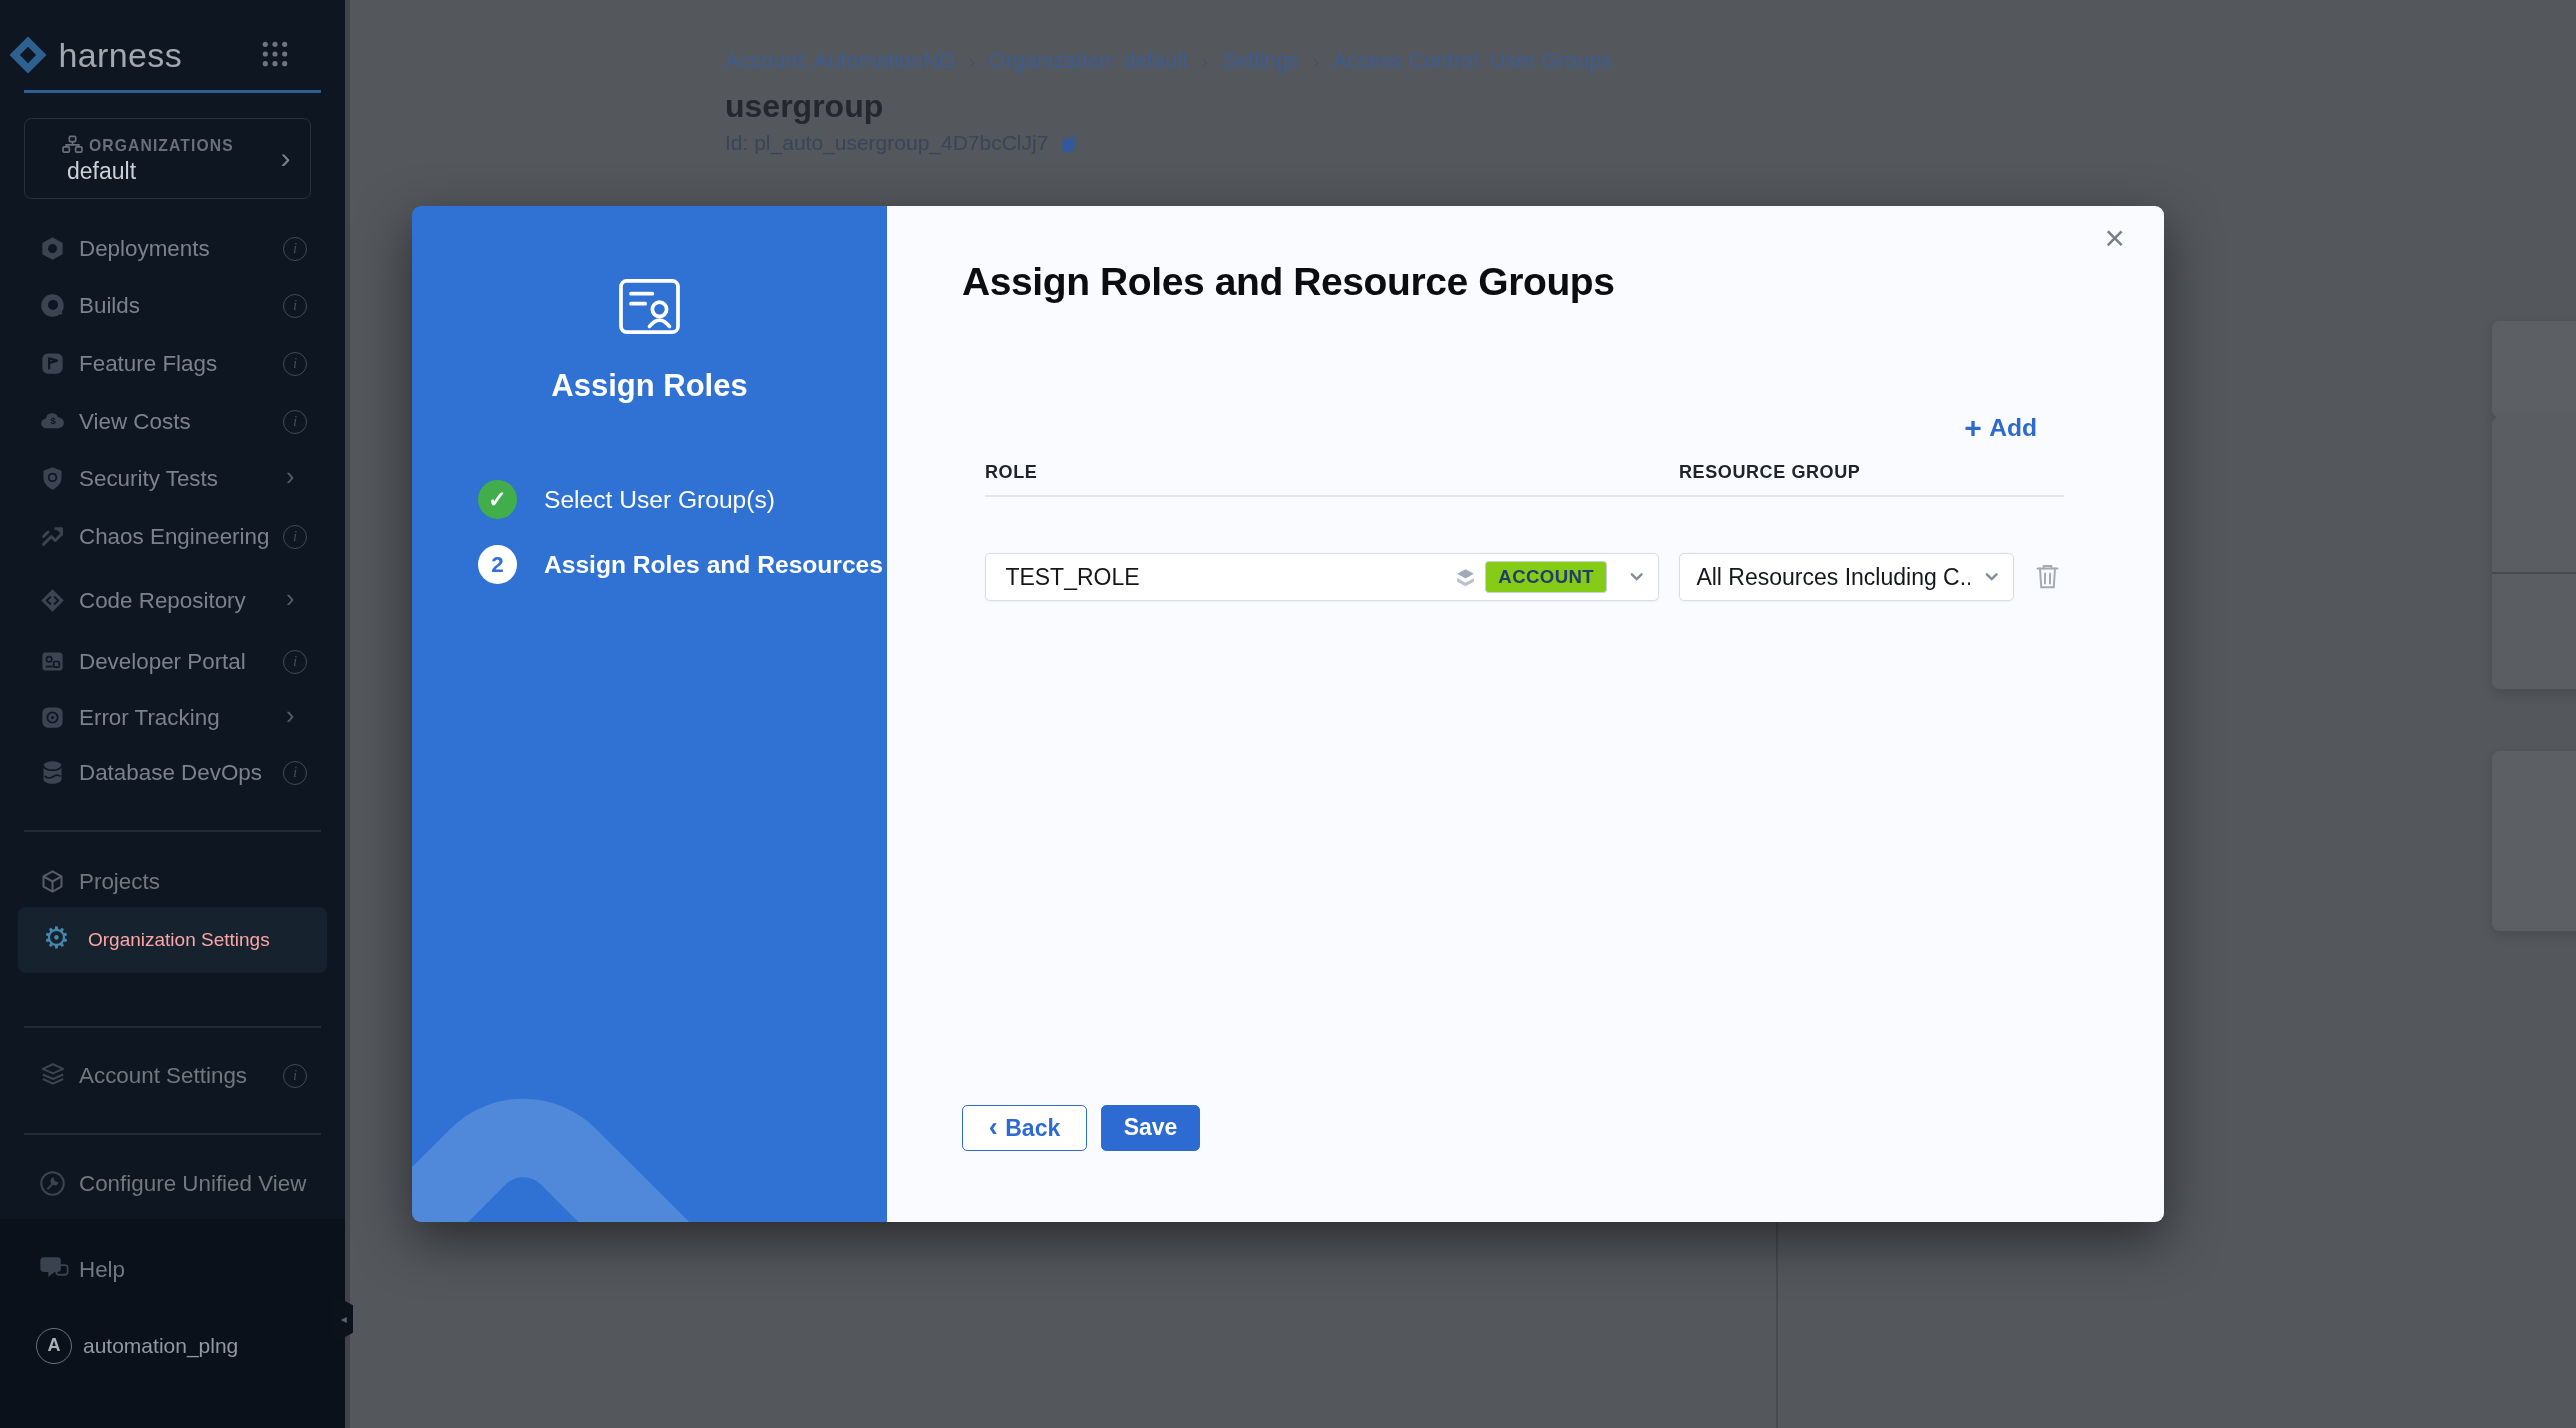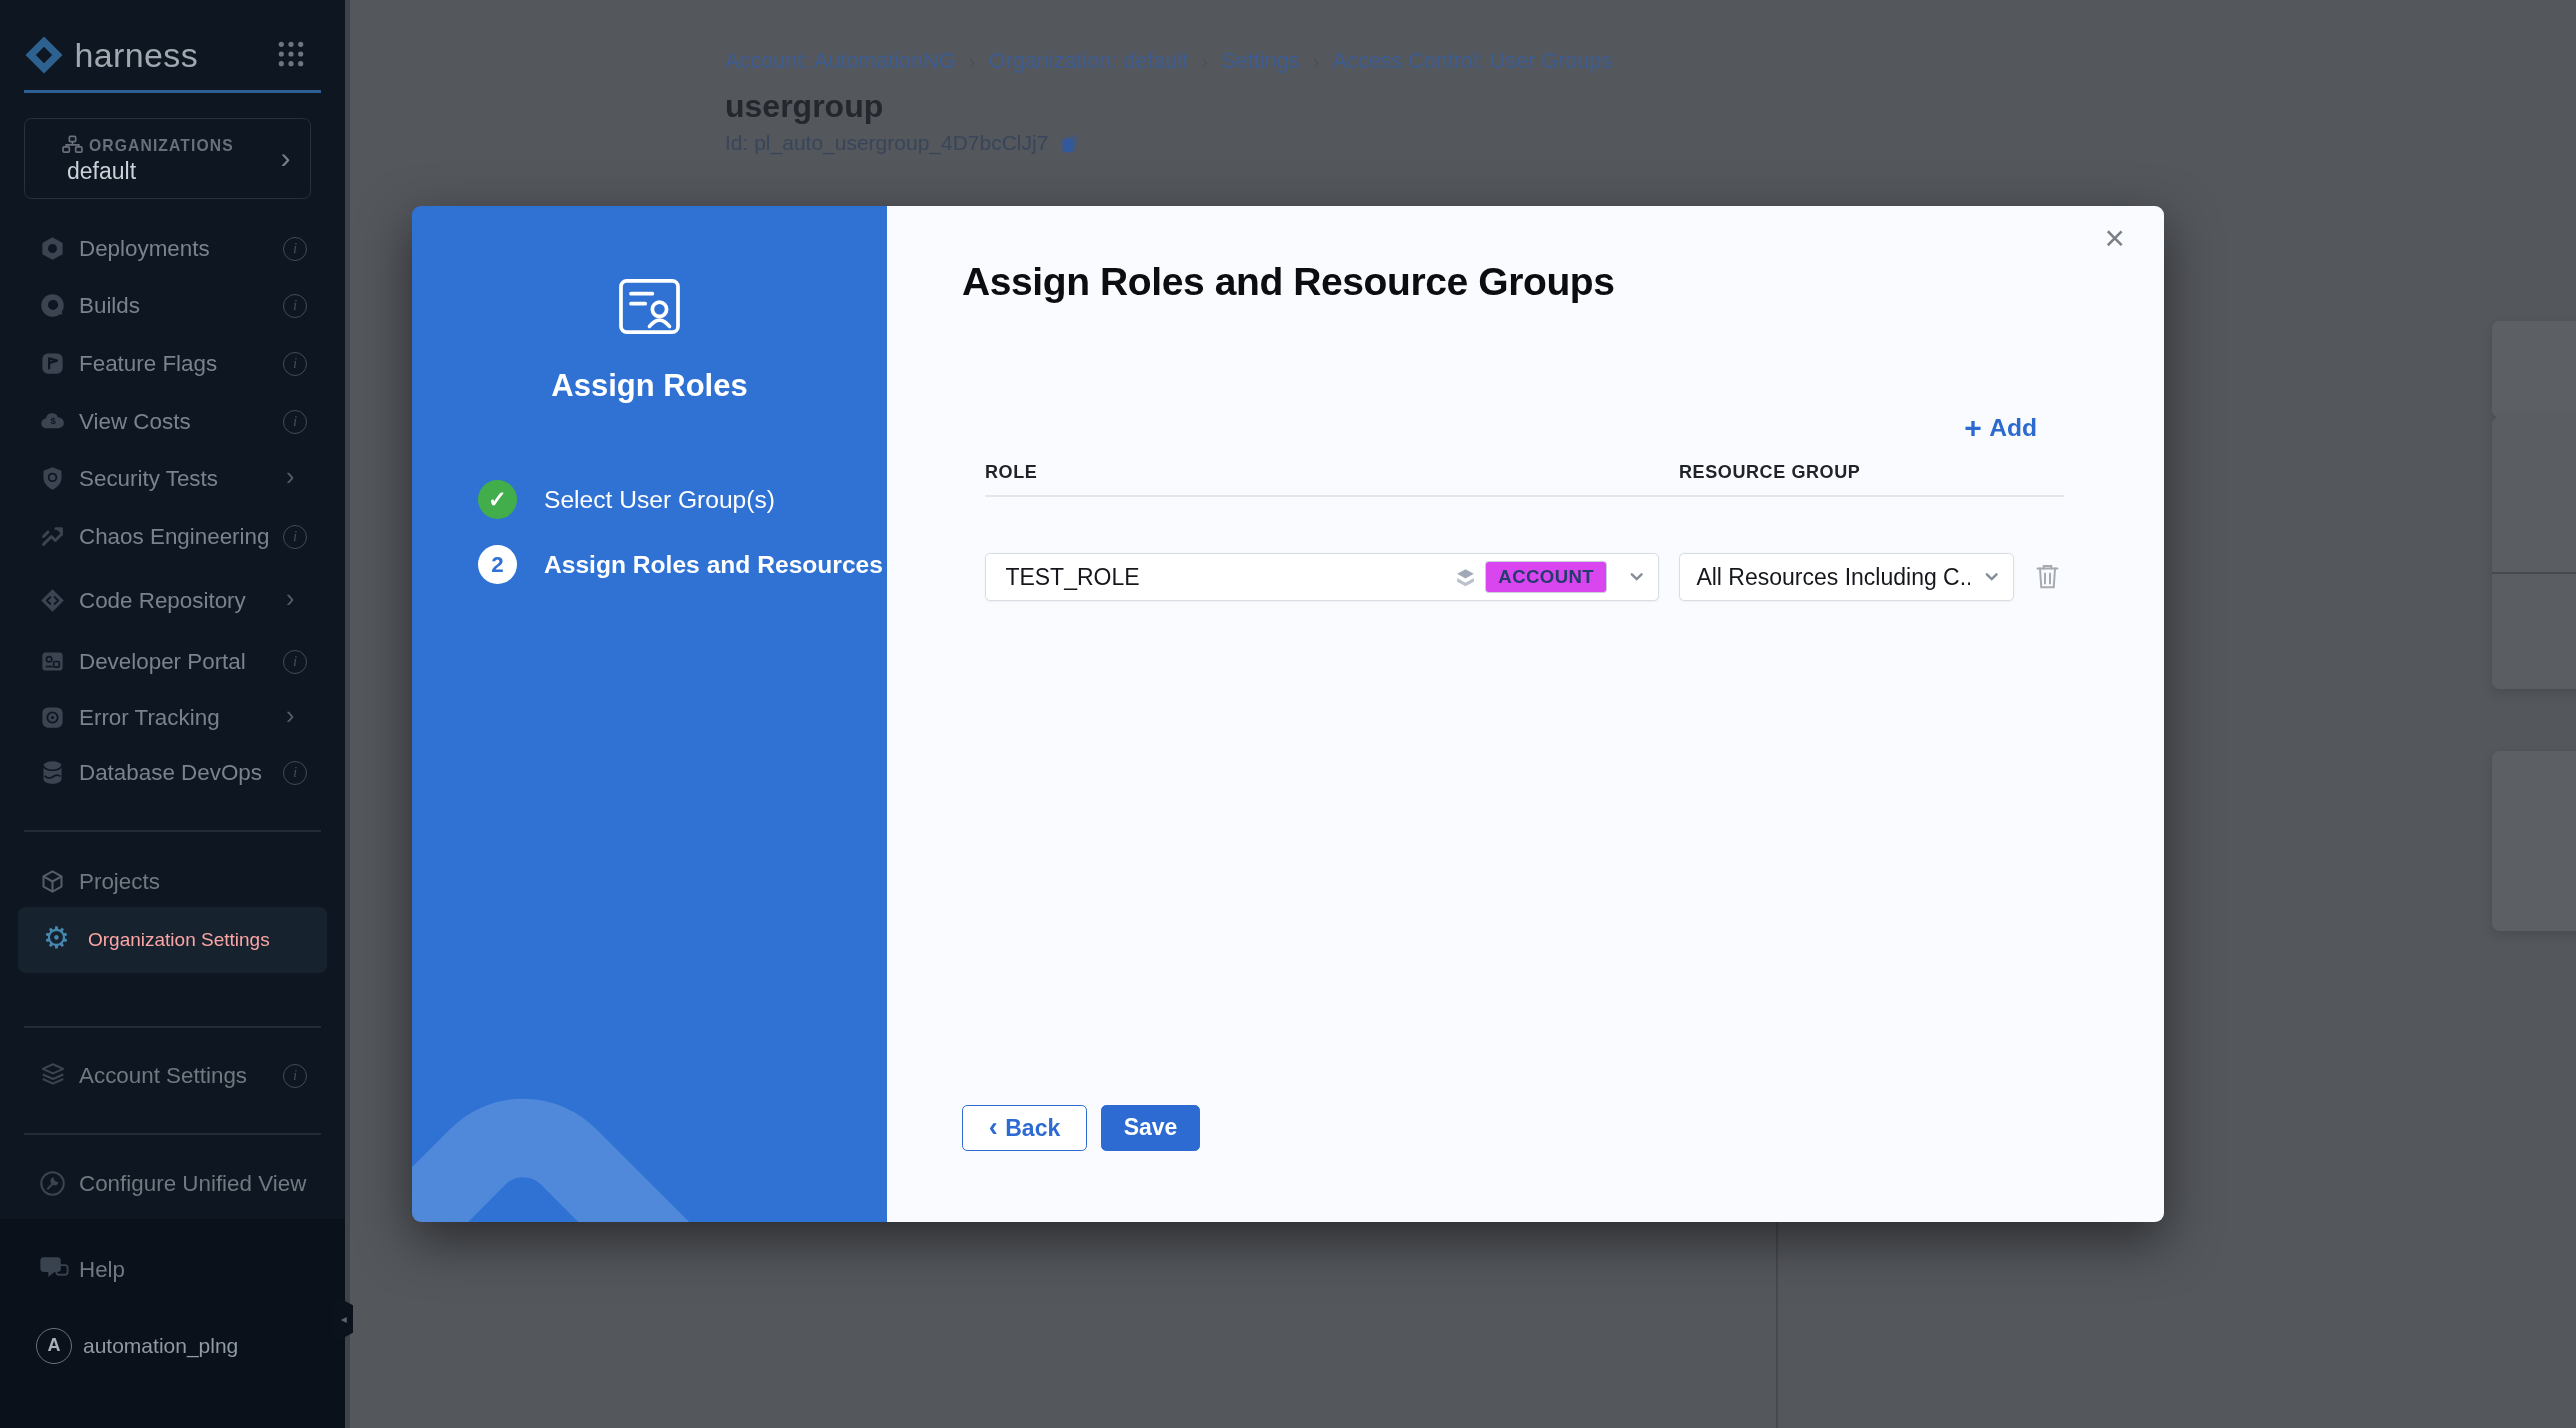--- a/index.html
+++ b/index.html
@@ -16,21 +16,21 @@
   .pg-title { position:absolute; left:380px; top:88px; font-size:32px; font-weight:700; color:#24272d; }
   .id-line { position:absolute; left:380px; top:131px; font-size:21px; color:#38455a; display:flex; align-items:center; gap:10.4px; }
   .bg-card { position:absolute; background:#5c5f64; border-radius:7.5px; box-shadow:0 4.5px 10.4px rgba(0,0,0,0.12); }
   .bg-line { position:absolute; background:#47494e; height:1.5px; }
   .occluded { position:absolute; left:345px; top:268px; width:67px; height:224px; overflow:hidden; }
   .occluded span { position:absolute; left:54px; color:#23262b; font-size:23px; }
 
   
   #sidebar { position:absolute; left:0; top:0; width:345px; height:1428px; background:#0e1621; z-index:30; }
   #sidebar .bottom-strip { position:absolute; left:0; top:1219px; width:345px; height:209px; background:#0a111a; }
-  .logo-row { position:absolute; left:24px; top:31px; width:298px; height:48px; display:flex; align-items:center; }
+  .logo-row { position:absolute; left:8px; top:31px; width:298px; height:48px; display:flex; align-items:center; }
   .logo-text { font-size:34px; font-weight:500; color:#a2a8b0; letter-spacing:0.4px; margin-left:10.4px; }
   .grid-icon { position:absolute; left:253px; top:9px; }
   .blue-rule { position:absolute; left:24px; top:90px; width:297px; height:3px; background:#2e5f93; }
   .org-box { position:absolute; left:24px; top:118px; width:287px; height:81px; border:1.5px solid #27313f; border-radius:7.5px; }
   .org-label { position:absolute; left:64px; top:18px; font-size:15.7px; font-weight:700; letter-spacing:1.1px; color:#69707c; }
   .org-value { position:absolute; left:42px; top:39px; font-size:23px; color:#ccd1d8; }
   .org-chev { position:absolute; right:19.4px; top:22.4px; font-size:30px; color:#79808a; }
   .nav-item { position:absolute; left:0; width:345px; height:45px; cursor:pointer; }
   .nav-item .mico { position:absolute; left:39px; top:9px; }
   .nav-item .lbl { position:absolute; left:79px; top:0; line-height:45px; font-size:22.4px; color:#7b828d; }
@@ -68,21 +68,21 @@
   .m-title { position:absolute; left:75px; top:54px; font-size:39px; font-weight:700; color:#0b0d11; letter-spacing:-0.4px; }
   .add-btn { position:absolute; right:127px; top:207px; display:flex; align-items:center; gap:7.5px; color:#2c6ace; cursor:pointer; }
   .add-plus { font-size:30px; font-weight:700; line-height:30px; }
   .add-lbl { font-size:24.6px; font-weight:700; }
   .col-hdr { position:absolute; top:256px; font-size:18px; font-weight:700; letter-spacing:0.6px; color:#202329; }
   .hdr-rule { position:absolute; left:98px; top:289px; width:1079px; height:1.5px; background:#e2e5ea; }
   .field { position:absolute; top:347px; height:48px; background:#ffffff; border:1.5px solid #d8dce4; border-radius:5.2px;
            display:flex; align-items:center; box-shadow:0 0.7px 2.2px rgba(16,24,40,0.05); }
   .role-field { left:98px; width:674px; }
   .role-text { font-size:23px; color:#15171c; margin-left:19.4px; flex:1; }
-  .scope-tag { border:1.5px solid #c9cfdc; background:#d946ef; border-radius:3.7px; padding:3.7px 12px; font-size:18.6px; font-weight:700;
+  .scope-tag { border:1.5px solid #c9cfdc; background:#84cc16; border-radius:3.7px; padding:3.7px 12px; font-size:18.6px; font-weight:700;
                color:#233c6d; letter-spacing:0.4px; margin:0 7.5px; }
   .rg-field { left:792px; width:335px; }
   .rg-text { font-size:23px; color:#15171c; margin-left:16.4px; flex:1; white-space:nowrap; overflow:hidden; }
   .chev-dn { margin:0 12px; flex:0 0 19.4px; }
   .trash { position:absolute; left:1148px; top:356px; cursor:pointer; }
   .btn { position:absolute; top:899px; height:46px; border-radius:5.2px; font-size:23px; font-weight:700; text-align:center; cursor:pointer; }
   .btn-back { left:75px; width:125px; background:#ffffff; border:1.9px solid #2d6bd2; color:#2d6bd2; line-height:42px; }
   .btn-back .bk-chev { font-size:27px; margin-right:7.5px; font-weight:700; }
   .btn-save { left:214px; width:99px; background:#2d6bd2; border:1.9px solid #2d6bd2; color:#ffffff; line-height:42px; }
 </style>

